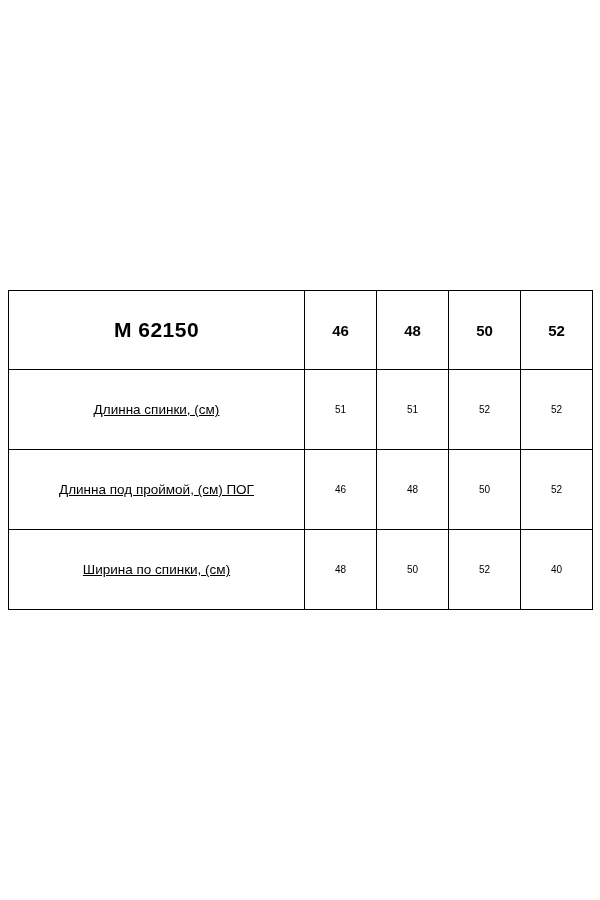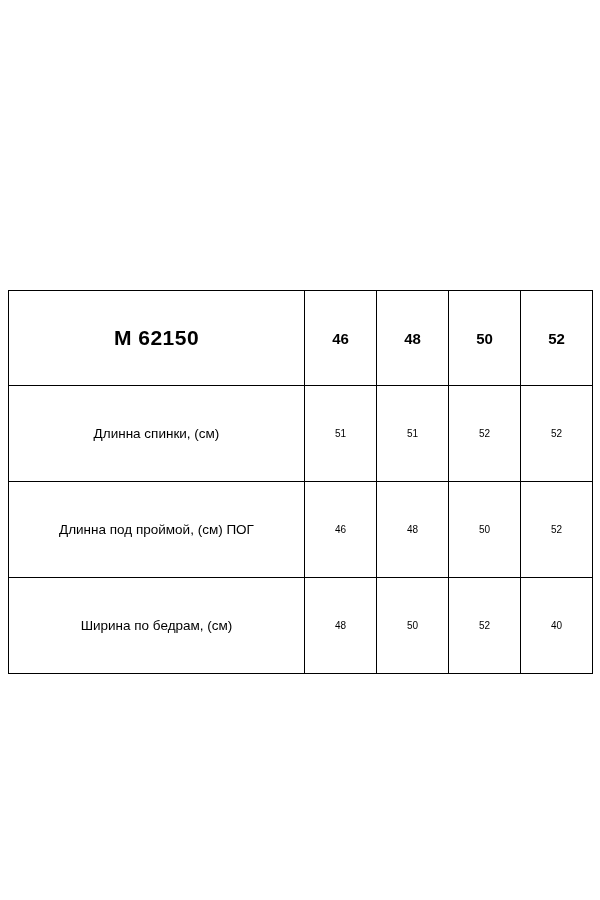--- a/index.html
+++ b/index.html
@@ -30,21 +30,21 @@
     width: 584px;
   }
   table.size-table {
     border-collapse: collapse;
     width: 584px;
     table-layout: fixed;
   }
   table.size-table td,
   table.size-table th {
     border: 1px solid #000000;
-    padding: 8px;
+    padding: 0;
     margin: 0;
     text-align: center;
     vertical-align: middle;
     font-weight: normal;
   }
   
   col.c-label { width: 296px; }
   col.c-size  { width: 72px; }
 
   tr.header-row td,
@@ -61,20 +61,21 @@
     letter-spacing: 0.5px;
   }
   .size-head {
     font-size: 15px;
     font-weight: bold;
   }
   .row-label {
     font-size: 13.5px;
     font-weight: normal;
     padding: 0 10px;
+    text-decoration: underline;
   }
   .cell-value {
     font-size: 10px;
     font-weight: normal;
   }
 </style>
 </head>
 <body>
 
 <div class="sheet">
@@ -107,21 +108,21 @@
 
         <tr class="data-row">
           <td class="row-label">Длинна под проймой, (см) ПОГ</td>
           <td class="cell-value">46</td>
           <td class="cell-value">48</td>
           <td class="cell-value">50</td>
           <td class="cell-value">52</td>
         </tr>
 
         <tr class="data-row">
-          <td class="row-label">Ширина по бедрам, (см)</td>
+          <td class="row-label">Ширина по спинки, (см)</td>
           <td class="cell-value">48</td>
           <td class="cell-value">50</td>
           <td class="cell-value">52</td>
           <td class="cell-value">40</td>
         </tr>
       </tbody>
     </table>
   </div>
 
 </div>

